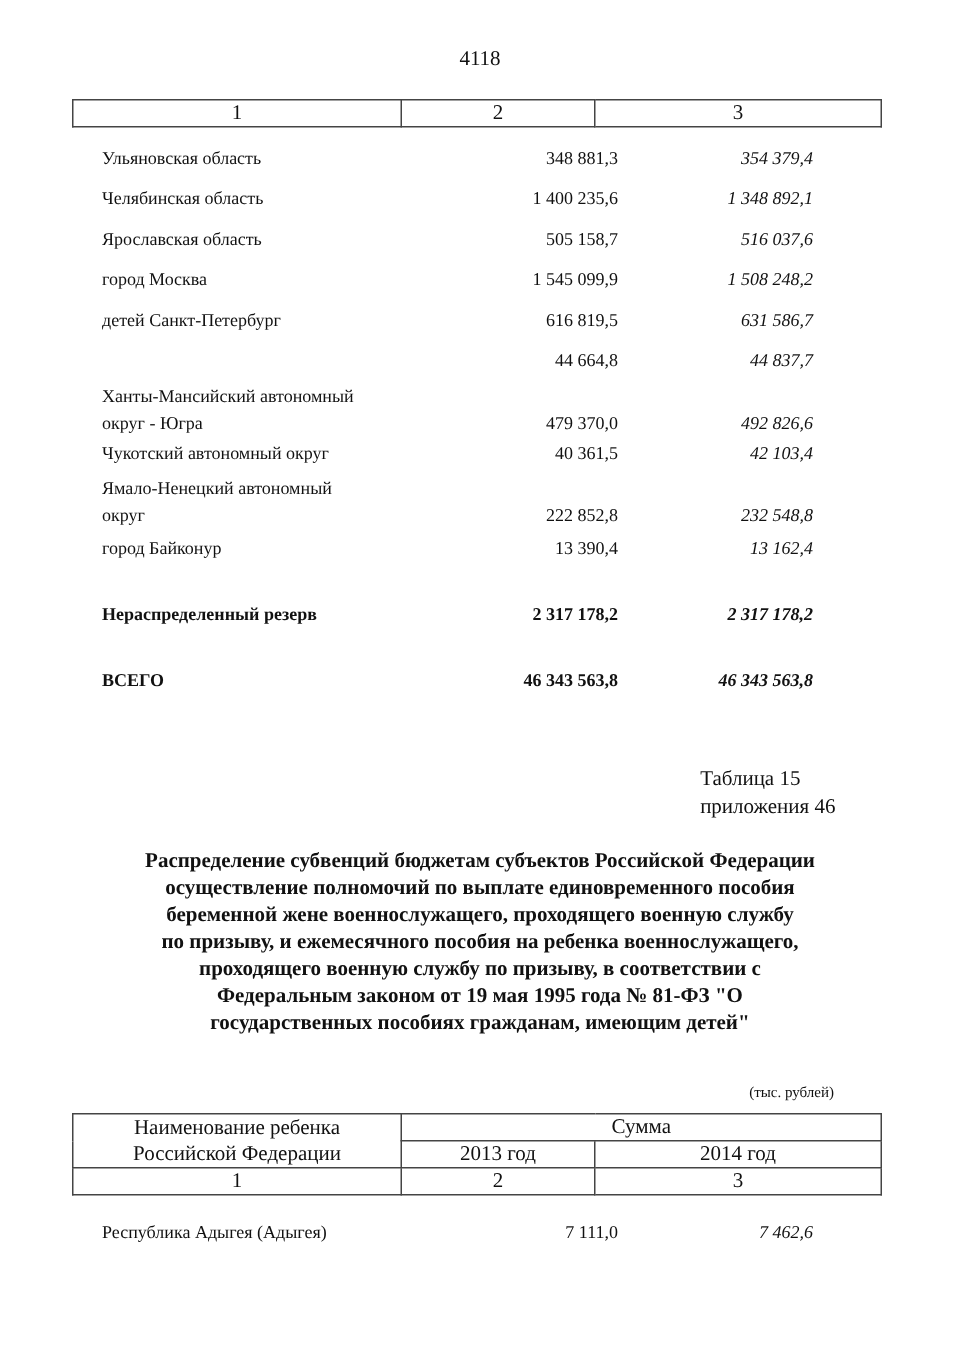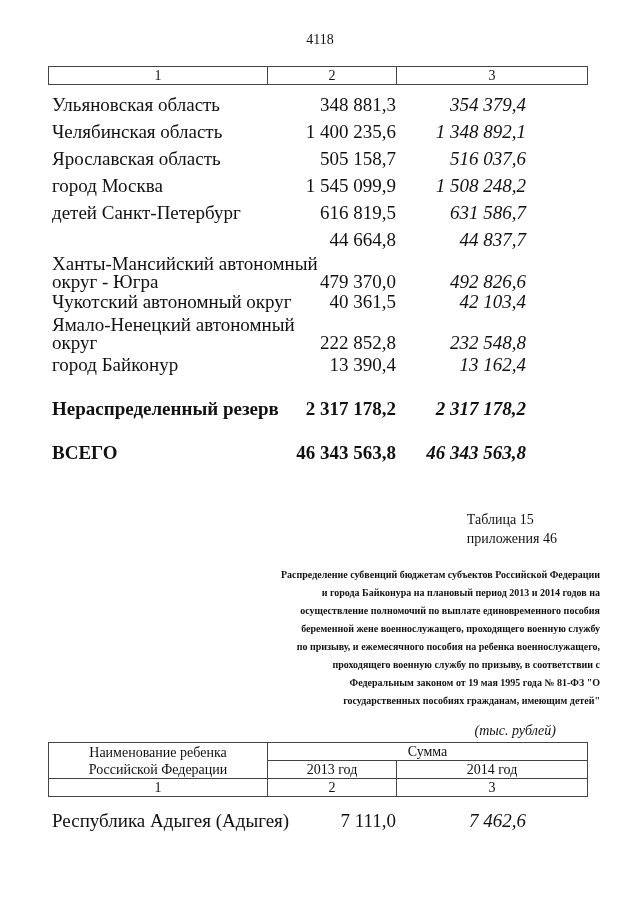--- a/index.html
+++ b/index.html
@@ -9,32 +9,32 @@
     color: #111;
     font-size: 14px;
   }
   .page-number { position: absolute; top: 32px; left: 0; width: 640px; text-align: center; font-size: 14px; }
 
   table.grid { border-collapse: collapse; position: absolute; }
   table.grid td { border: 1px solid #444; text-align: center; padding: 0; font-size: 14px; line-height: 16px; }
 
   #top-header { left: 48px; top: 66px; width: 540px; height: 19px; }
 
-  .row { position: absolute; left: 48px; width: 540px; height: 18px; line-height: 18px; font-size: 19px; }
+  .row { position: absolute; left: 64px; width: 540px; height: 18px; line-height: 18px; font-size: 12px; }
   .row .name { position: absolute; left: 4px; top: 0; white-space: nowrap; }
   .row .v1 { position: absolute; right: 192px; top: 0; text-align: right; white-space: nowrap; }
   .row .v2 { position: absolute; right: 62px; top: 0; text-align: right; white-space: nowrap; font-style: italic; }
   .row.two-line { height: 36px; }
   .row.two-line .name { line-height: 18px; }
   .row.two-line .v1, .row.two-line .v2 { top: 18px; }
   .bold { font-weight: bold; }
 
   .table-ref { position: absolute; right: 83px; top: 510px; text-align: left; font-size: 14px; line-height: 19px; }
-  .caption { position: absolute; left: 40px; width: 560px; top: 566px; text-align: right; font-weight: bold; font-size: 10px; line-height: 18px; }
-  .units { position: absolute; right: 84px; top: 723px; font-size: 14px; font-style: italic; }
+  .caption { position: absolute; left: 40px; width: 560px; top: 566px; text-align: center; font-weight: bold; font-size: 14px; line-height: 18px; }
+  .units { position: absolute; right: 84px; top: 723px; font-size: 10px; }
 
   #bottom-header { left: 48px; top: 742px; width: 540px; }
   #bottom-header td { height: 17px; }
 </style>
 </head>
 <body>
 
 <div class="page-number">4118</div>
 
 <table class="grid" id="top-header">
@@ -116,21 +116,20 @@
   </div>
 </div>
 
 <div class="table-ref">
   <div>Таблица 15</div>
   <div>приложения 46</div>
 </div>
 
 <div class="caption">
   <div>Распределение субвенций бюджетам субъектов Российской Федерации</div>
-  <div>и города Байконура на плановый период 2013 и 2014 годов на</div>
   <div>осуществление полномочий по выплате единовременного пособия</div>
   <div>беременной жене военнослужащего, проходящего военную службу</div>
   <div>по призыву, и ежемесячного пособия на ребенка военнослужащего,</div>
   <div>проходящего военную службу по призыву, в соответствии с</div>
   <div>Федеральным законом от 19 мая 1995 года № 81-ФЗ "О</div>
   <div>государственных пособиях гражданам, имеющим детей"</div>
 </div>
 
 <div class="units">(тыс. рублей)</div>
 

